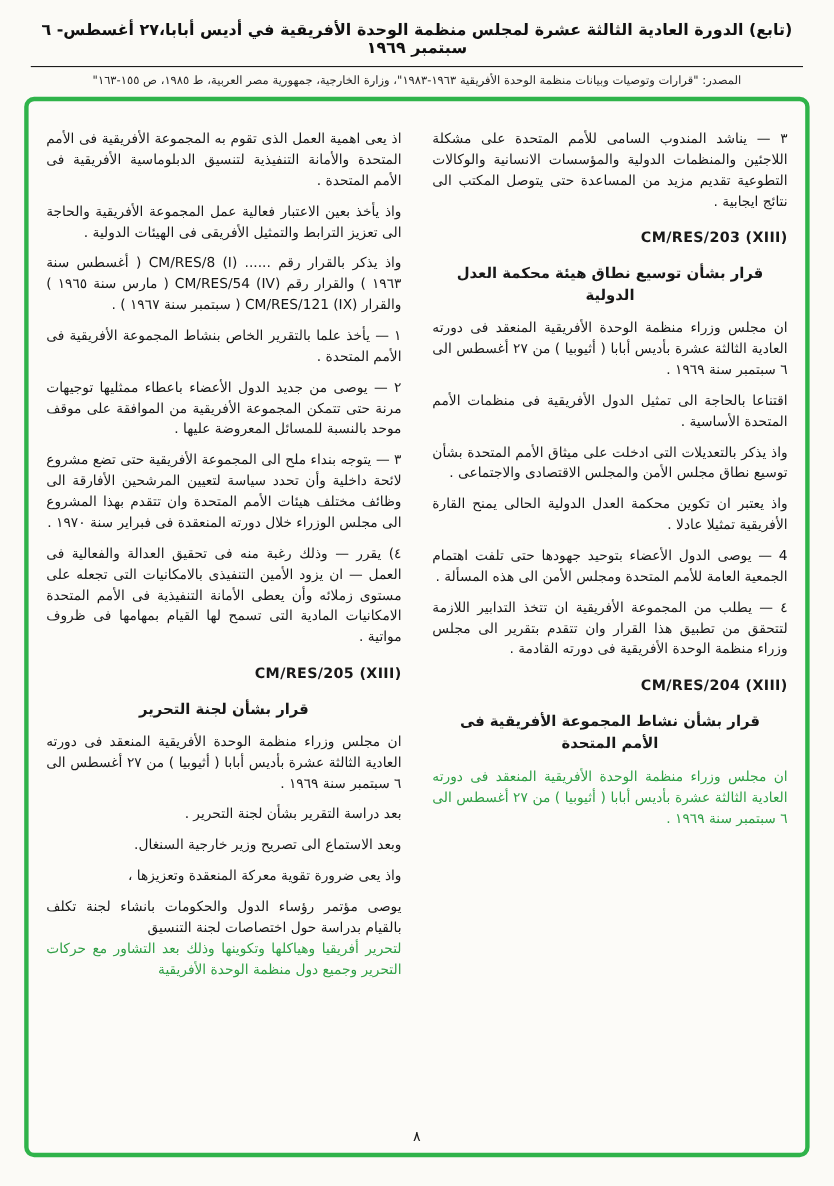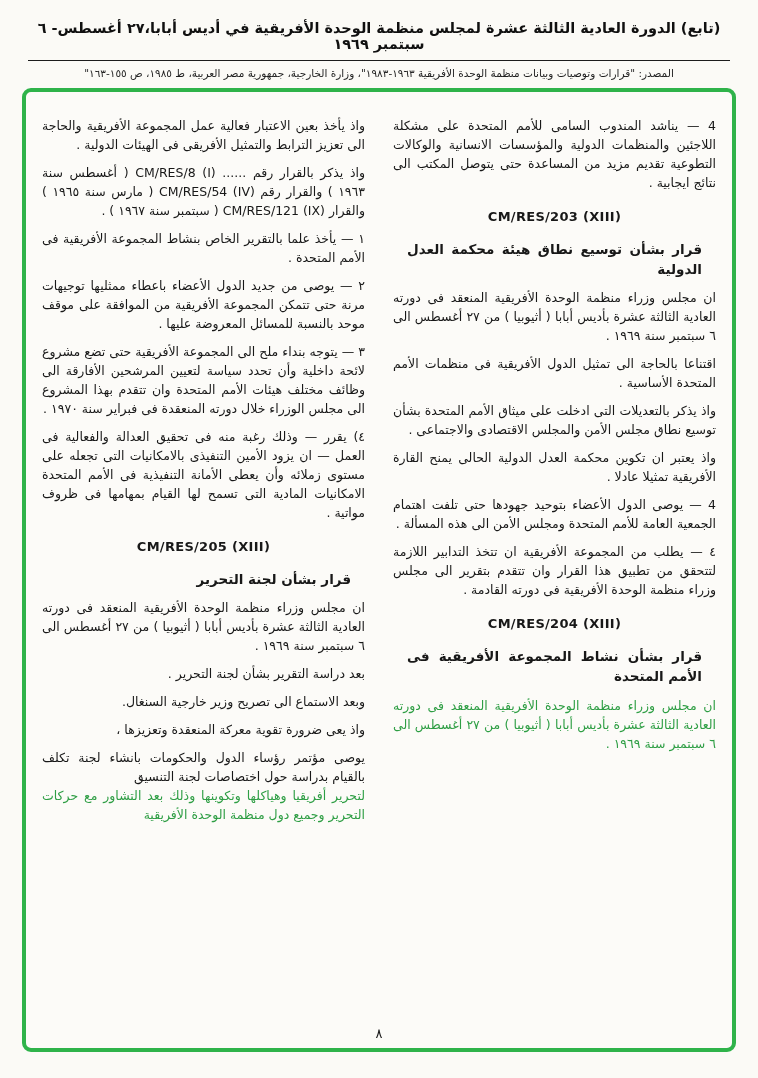--- a/index.html
+++ b/index.html
@@ -58,29 +58,30 @@
   .blk {
     font-size: 12.5px;
     line-height: 1.52;
     text-align: justify;
     margin-top: 9px;
     color: #181818;
   }
   .blk:first-child { margin-top: 0; }
   .blk.ref {
     direction: ltr;
-    text-align: center;
+    text-align: right;
     font-weight: bold;
     font-size: 13px;
     margin-top: 15px;
     letter-spacing: 0.3px;
     font-family: "DejaVu Sans", sans-serif;
   }
   .blk.h {
     font-weight: bold;
+    text-align: center;
     font-size: 13.5px;
     line-height: 1.5;
     margin-top: 12px;
     padding: 0 14px;
   }
   .blk.green { color: var(--hl, #2e9e44); }
   .blk.cont { margin-top: 0; }
   .page-number {
     position: absolute;
     bottom: 7px;
@@ -98,34 +99,35 @@
 
   <div class="doc-header">
     <div class="header-title">(تابع) الدورة العادية الثالثة عشرة لمجلس منظمة الوحدة الأفريقية في أديس أبابا،٢٧ أغسطس- ٦ سبتمبر ١٩٦٩</div>
     <hr class="header-rule">
     <div class="header-source">المصدر: "قرارات وتوصيات وبيانات منظمة الوحدة الأفريقية ١٩٦٣-١٩٨٣"، وزارة الخارجية، جمهورية مصر العربية، ط ١٩٨٥، ص ١٥٥-١٦٣"</div>
   </div>
 
   <div class="content-box">
     <div class="columns">
       <div class="col">
-          <div class="blk p">4 — يناشد المندوب السامى للأمم المتحدة على مشكلة اللاجئين والمنظمات الدولية والمؤسسات الانسانية والوكالات التطوعية تقديم مزيد من المساعدة حتى يتوصل المكتب الى نتائج ايجابية .</div>
+          <div class="blk p">٣ — يناشد المندوب السامى للأمم المتحدة على مشكلة اللاجئين والمنظمات الدولية والمؤسسات الانسانية والوكالات التطوعية تقديم مزيد من المساعدة حتى يتوصل المكتب الى نتائج ايجابية .</div>
           <div class="blk ref">CM/RES/203 (XIII)</div>
           <div class="blk h">قرار بشأن توسيع نطاق هيئة محكمة العدل الدولية</div>
           <div class="blk p">ان مجلس وزراء منظمة الوحدة الأفريقية المنعقد فى دورته العادية الثالثة عشرة بأديس أبابا ( أثيوبيا ) من ٢٧ أغسطس الى ٦ سبتمبر سنة ١٩٦٩ .</div>
           <div class="blk p">اقتناعا بالحاجة الى تمثيل الدول الأفريقية فى منظمات الأمم المتحدة الأساسية .</div>
           <div class="blk p">واذ يذكر بالتعديلات التى ادخلت على ميثاق الأمم المتحدة بشأن توسيع نطاق مجلس الأمن والمجلس الاقتصادى والاجتماعى .</div>
           <div class="blk p">واذ يعتبر ان تكوين محكمة العدل الدولية الحالى يمنح القارة الأفريقية تمثيلا عادلا .</div>
           <div class="blk p">4 — يوصى الدول الأعضاء بتوحيد جهودها حتى تلفت اهتمام الجمعية العامة للأمم المتحدة ومجلس الأمن الى هذه المسألة .</div>
           <div class="blk p">٤ — يطلب من المجموعة الأفريقية ان تتخذ التدابير اللازمة لتتحقق من تطبيق هذا القرار وان تتقدم بتقرير الى مجلس وزراء منظمة الوحدة الأفريقية فى دورته القادمة .</div>
           <div class="blk ref">CM/RES/204 (XIII)</div>
           <div class="blk h">قرار بشأن نشاط المجموعة الأفريقية فى الأمم المتحدة</div>
           <div class="blk p green">ان مجلس وزراء منظمة الوحدة الأفريقية المنعقد فى دورته العادية الثالثة عشرة بأديس أبابا ( أثيوبيا ) من ٢٧ أغسطس الى ٦ سبتمبر سنة ١٩٦٩ .</div>
         </div>
       <div class="col">
+          <div class="blk p">اذ يعى اهمية العمل الذى تقوم به المجموعة الأفريقية فى الأمم المتحدة والأمانة التنفيذية لتنسيق الدبلوماسية الأفريقية فى الأمم المتحدة .</div>
           <div class="blk p">واذ يأخذ بعين الاعتبار فعالية عمل المجموعة الأفريقية والحاجة الى تعزيز الترابط والتمثيل الأفريقى فى الهيئات الدولية .</div>
           <div class="blk p">واذ يذكر بالقرار رقم ...... CM/RES/8 (I) ( أغسطس سنة ١٩٦٣ ) والقرار رقم CM/RES/54 (IV) ( مارس سنة ١٩٦٥ ) والقرار CM/RES/121 (IX) ( سبتمبر سنة ١٩٦٧ ) .</div>
           <div class="blk p">١ — يأخذ علما بالتقرير الخاص بنشاط المجموعة الأفريقية فى الأمم المتحدة .</div>
           <div class="blk p">٢ — يوصى من جديد الدول الأعضاء باعطاء ممثليها توجيهات مرنة حتى تتمكن المجموعة الأفريقية من الموافقة على موقف موحد بالنسبة للمسائل المعروضة عليها .</div>
           <div class="blk p">٣ — يتوجه بنداء ملح الى المجموعة الأفريقية حتى تضع مشروع لائحة داخلية وأن تحدد سياسة لتعيين المرشحين الأفارقة الى وظائف مختلف هيئات الأمم المتحدة وان تتقدم بهذا المشروع الى مجلس الوزراء خلال دورته المنعقدة فى فبراير سنة ١٩٧٠ .</div>
           <div class="blk p">٤) يقرر — وذلك رغبة منه فى تحقيق العدالة والفعالية فى العمل — ان يزود الأمين التنفيذى بالامكانيات التى تجعله على مستوى زملائه وأن يعطى الأمانة التنفيذية فى الأمم المتحدة الامكانيات المادية التى تسمح لها القيام بمهامها فى ظروف مواتية .</div>
           <div class="blk ref">CM/RES/205 (XIII)</div>
           <div class="blk h">قرار بشأن لجنة التحرير</div>
           <div class="blk p">ان مجلس وزراء منظمة الوحدة الأفريقية المنعقد فى دورته العادية الثالثة عشرة بأديس أبابا ( أثيوبيا ) من ٢٧ أغسطس الى ٦ سبتمبر سنة ١٩٦٩ .</div>
           <div class="blk p">بعد دراسة التقرير بشأن لجنة التحرير .</div>

